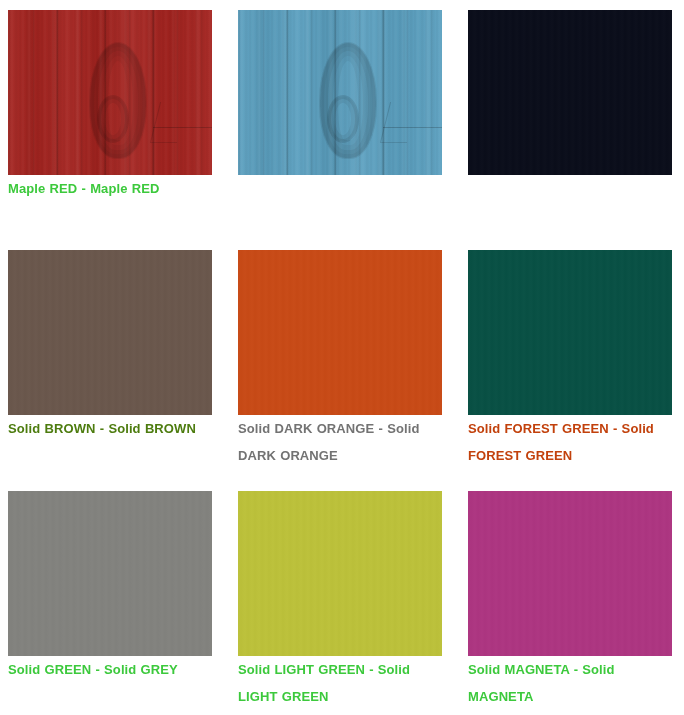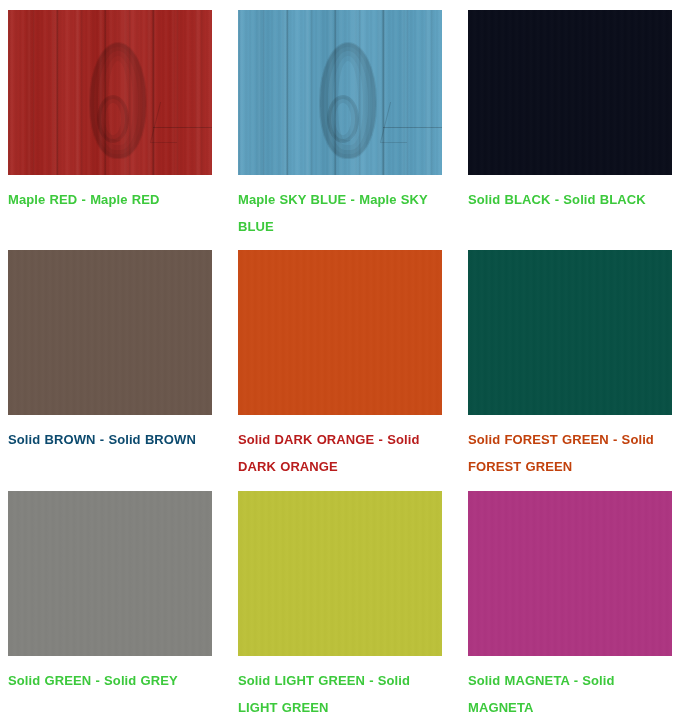--- a/index.html
+++ b/index.html
@@ -33,21 +33,20 @@
     height: 165px;
     display: block;
     position: relative;
     overflow: hidden;
     background-repeat: no-repeat;
   }
 
   .swatch-label {
     display: block;
     width: 198px;
-    margin-top: 11px;
     font-size: 13px;
     font-weight: bold;
     line-height: 27px;
     color: #3cc93c;
     letter-spacing: 0.1px;
     word-spacing: 0.5px;
   }
 
   
   .wood {
@@ -196,36 +195,34 @@
     <span class="swatch-label" style="color: rgb(60, 201, 60);">Maple RED - Maple RED</span>
   </div>
 
   <div class="swatch-card">
     <div class="swatch-thumb wood" style="--wood-base: #5ba0c0;">
       <div class="grain-knot"></div>
       <div class="grain-knot2"></div>
       <div class="plank-joint"></div>
       <div class="grain-sweep"></div>
     </div>
-    <span class="swatch-label" style="color: rgb(60, 201, 60);">Maple SKY BLUE - Maple SKY BLUE</span>
   </div>
 
   <div class="swatch-card">
     <div class="swatch-thumb solid noise" style="--solid-color: #0a0d1a;"></div>
-    <span class="swatch-label" style="color: rgb(60, 201, 60);">Solid BLACK - Solid BLACK</span>
   </div>
 
   <div class="swatch-card">
     <div class="swatch-thumb solid noise" style="--solid-color: #6a574c;"></div>
-    <span class="swatch-label" style="color: #0c4a6e;">Solid BROWN - Solid BROWN</span>
+    <span class="swatch-label" style="color: #4d7c0f;">Solid BROWN - Solid BROWN</span>
   </div>
 
   <div class="swatch-card">
     <div class="swatch-thumb solid noise" style="--solid-color: #c84a16;"></div>
-    <span class="swatch-label" style="color: #b91c1c;">Solid DARK ORANGE - Solid DARK ORANGE</span>
+    <span class="swatch-label" style="color: #737373;">Solid DARK ORANGE - Solid DARK ORANGE</span>
   </div>
 
   <div class="swatch-card">
     <div class="swatch-thumb solid noise" style="--solid-color: #085044;"></div>
     <span class="swatch-label" style="color: #c2410c;">Solid FOREST GREEN - Solid FOREST GREEN</span>
   </div>
 
   <div class="swatch-card">
     <div class="swatch-thumb solid noise" style="--solid-color: #82827e;"></div>
     <span class="swatch-label" style="color: rgb(60, 201, 60);">Solid GREEN - Solid GREY</span>

